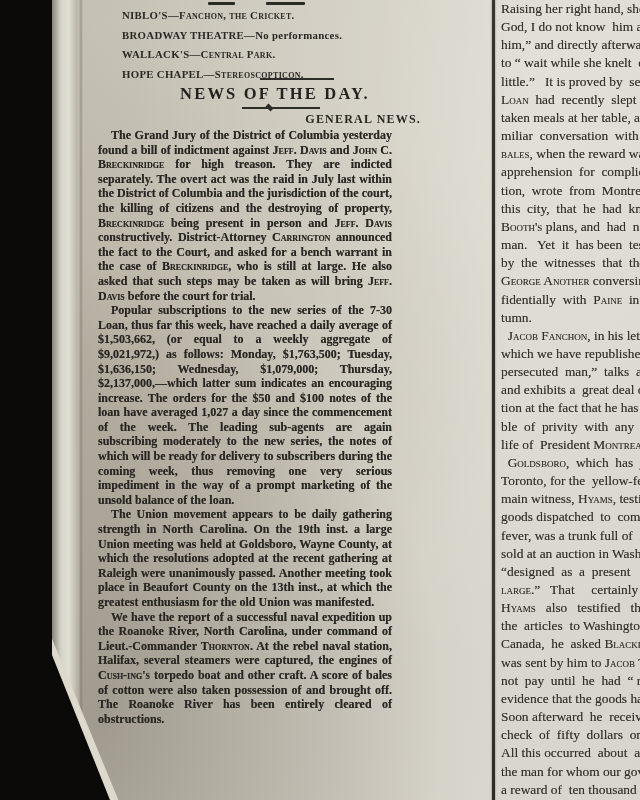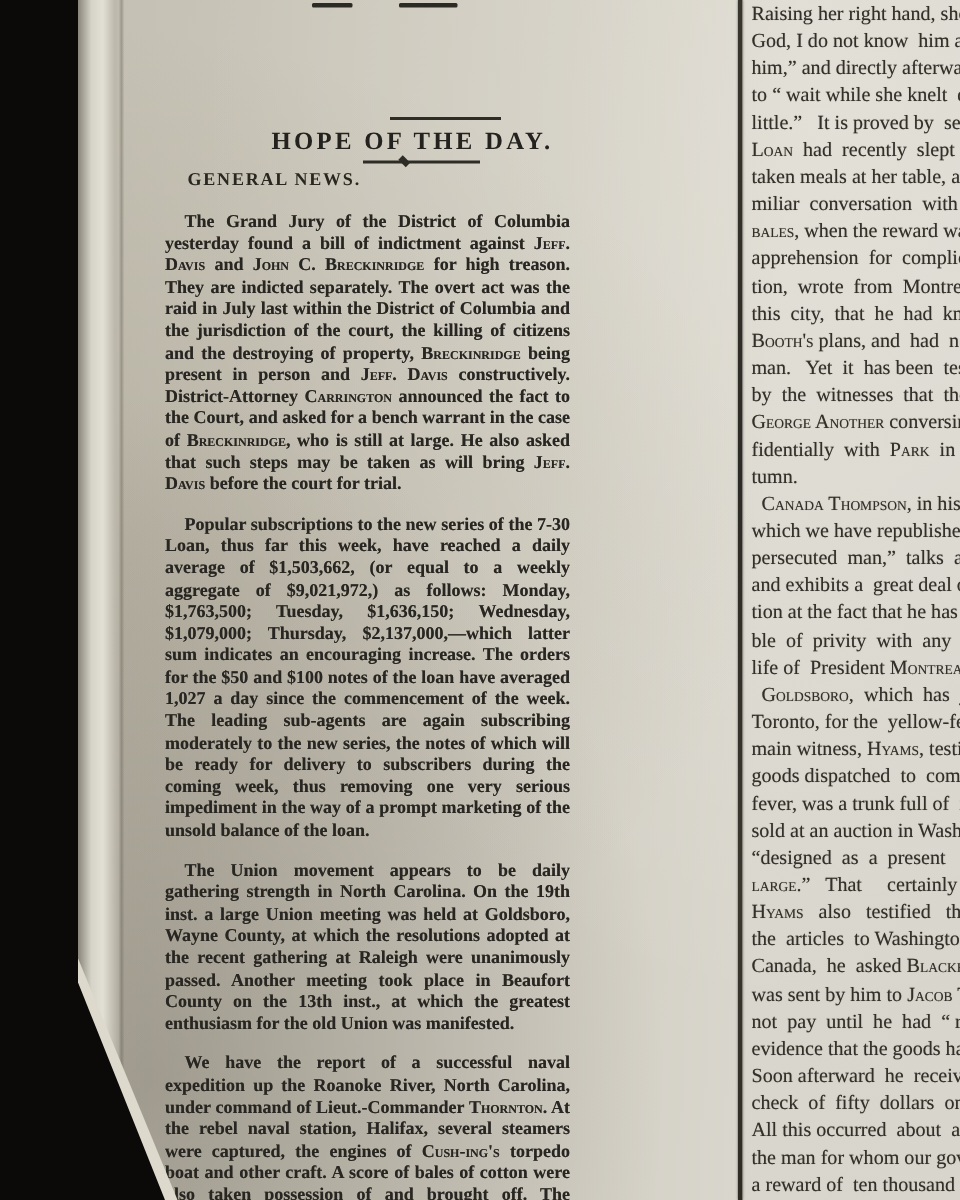--- a/index.html
+++ b/index.html
@@ -52,31 +52,31 @@
   }
   .ornament{
     position:absolute;left:0;top:105px;width:296px;height:6px;transform:translateX(36px);
   }
   .ornament .line{position:absolute;left:110px;top:2px;width:78px;height:1.8px;background:#2e2c27;}
   .ornament .diamond{
     position:absolute;left:134px;top:-1px;width:7px;height:7px;background:#2e2c27;
     transform:rotate(45deg) scaleY(.6);
   }
   .head-general{
-    position:absolute;left:0;top:112px;width:296px;text-align:left;
+    position:absolute;left:0;top:112px;width:296px;text-align:right;
     transform:translateX(29px);
     font-size:12px;font-weight:bold;letter-spacing:1.2px;color:#29271f;
   }
   .body-text{
     position:absolute;left:2px;top:128px;width:294px;
     font-size:12px;font-weight:bold;line-height:14.6px;
     text-align:justify;color:#282622;
     text-shadow:0 0 .4px rgba(40,36,30,.55);
   }
-  .body-text p{margin:12px;text-indent:13px;}
+  .body-text p{margin:0;text-indent:13px;}
   
   #divider{
     position:absolute;left:440px;top:0;width:2.6px;height:800px;
     background:linear-gradient(180deg,#38352e,#2c2a24 40%,#3a372f 75%,#2e2b25);
     box-shadow:0 0 1.5px rgba(40,38,32,.8);
   }
   
   #right-col{
     position:absolute;left:449px;top:0;width:191px;height:800px;overflow:hidden;
     color:#33302a;
@@ -92,23 +92,29 @@
 
 <div id="stage">
   <div id="paper">
     <div class="page-edge"></div>
     <div class="fold-crease"></div>
 
     <div id="left-col">
       <div class="frag" style="left:112px;top:2px;width:27px;"></div>
       <div class="frag" style="left:170px;top:2px;width:39px;"></div>
 
+      <div class="listings" id="listings">
+          <div>NIBLO'S—<span class="sc">Fanchon, the Cricket.</span></div>
+          <div>BROADWAY THEATRE—No performances.</div>
+          <div>WALLACK'S—<span class="sc">Central Park.</span></div>
+          <div>HOPE CHAPEL—<span class="sc">Stereoscopticon.</span></div>
+        </div>
 
       <div class="rule-top"></div>
-      <div class="head-news">HOPE OF THE DAY.</div>
+      <div class="head-news">NEWS OF THE DAY.</div>
       <div class="ornament">
         <div class="line"></div>
         <div class="diamond"></div>
       </div>
       <div class="head-general">GENERAL NEWS.</div>
 
       <div class="body-text" id="body-text">
           <p>The Grand Jury of the District of Columbia yesterday found a bill of indictment against <span class="sc">Jeff. Davis</span> and <span class="sc">John C. Breckinridge</span> for high treason.  They are indicted separately.  The overt act was the raid in July last within the District of Columbia and the jurisdiction of the court, the killing of citizens and the destroying of property, <span class="sc">Breckinridge</span> being present in person and <span class="sc">Jeff. Davis</span> constructively.  District-Attorney <span class="sc">Carrington</span> announced the fact to the Court, and asked for a bench warrant in the case of <span class="sc">Breckinridge</span>, who is still at large.  He also asked that such steps may be taken as will bring <span class="sc">Jeff. Davis</span> before the court for trial.</p>
           <p>Popular subscriptions to the new series of the 7-30 Loan, thus far this week, have reached a daily average of $1,503,662, (or equal to a weekly aggregate of $9,021,972,) as follows: Monday, $1,763,500; Tuesday, $1,636,150; Wednesday, $1,079,000; Thursday, $2,137,000,—which latter sum indicates an encouraging increase.  The orders for the $50 and $100 notes of the loan have averaged 1,027 a day since the commencement of the week.  The leading sub-agents are again subscribing moderately to the new series, the notes of which will be ready for delivery to subscribers during the coming week, thus removing one very serious impediment in the way of a prompt marketing of the unsold balance of the loan.</p>
           <p>The Union movement appears to be daily gathering strength in North Carolina.  On the 19th inst. a large Union meeting was held at Goldsboro, Wayne County, at which the resolutions adopted at the recent gathering at Raleigh were unanimously passed.  Another meeting took place in Beaufort County on the 13th inst., at which the greatest enthusiasm for the old Union was manifested.</p>
@@ -128,23 +134,23 @@
         <div class="rline">taken meals at her table, and</div>
         <div class="rline">miliar  conversation  with  he</div>
         <div class="rline"><span class="sc">bales</span>, when the reward was fi</div>
         <div class="rline">apprehension  for  complicity</div>
         <div class="rline">tion,  wrote  from  Montreal</div>
         <div class="rline">this  city,  that  he  had  kn</div>
         <div class="rline"><span class="sc">Booth's</span> plans, and  had  neve</div>
         <div class="rline">man.   Yet  it  has been  testi</div>
         <div class="rline">by  the  witnesses  that  they</div>
         <div class="rline"><span class="sc">George Another</span> conversing</div>
-        <div class="rline">fidentially  with  <span class="sc">Park</span>  in  M</div>
+        <div class="rline">fidentially  with  <span class="sc">Paine</span>  in  M</div>
         <div class="rline">tumn.</div>
-        <div class="rline">  <span class="sc">Canada Thompson</span>, in his let</div>
+        <div class="rline">  <span class="sc">Jacob Fanchon</span>, in his let</div>
         <div class="rline">which we have republished,</div>
         <div class="rline">persecuted  man,”  talks  ab</div>
         <div class="rline">and exhibits a  great deal of</div>
         <div class="rline">tion at the fact that he has b</div>
         <div class="rline">ble  of  privity  with  any  a</div>
         <div class="rline">life of  President <span class="sc">Montreal</span>.</div>
         <div class="rline">  <span class="sc">Goldsboro</span>,  which  has  ju</div>
         <div class="rline">Toronto, for the  yellow-fev</div>
         <div class="rline">main witness, <span class="sc">Hyams</span>, testif</div>
         <div class="rline">goods dispatched  to  commu</div>

